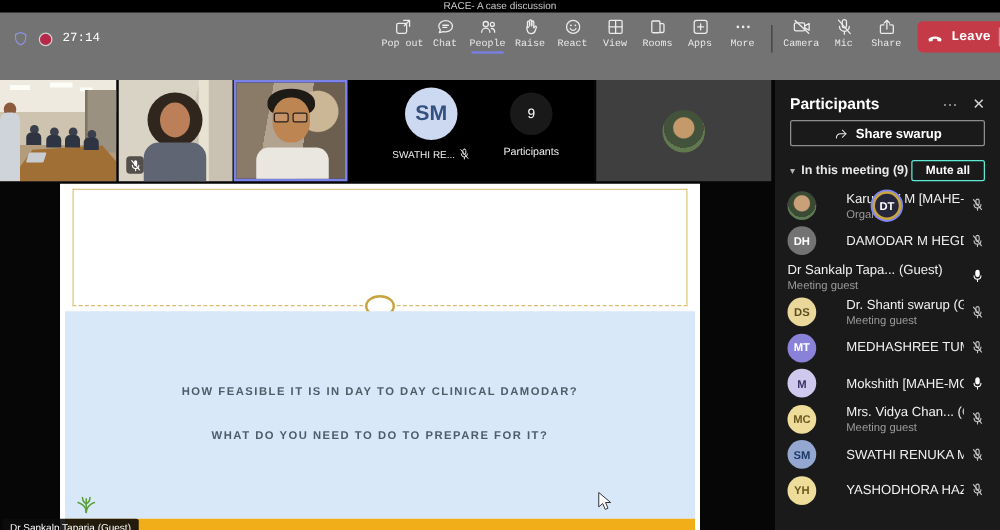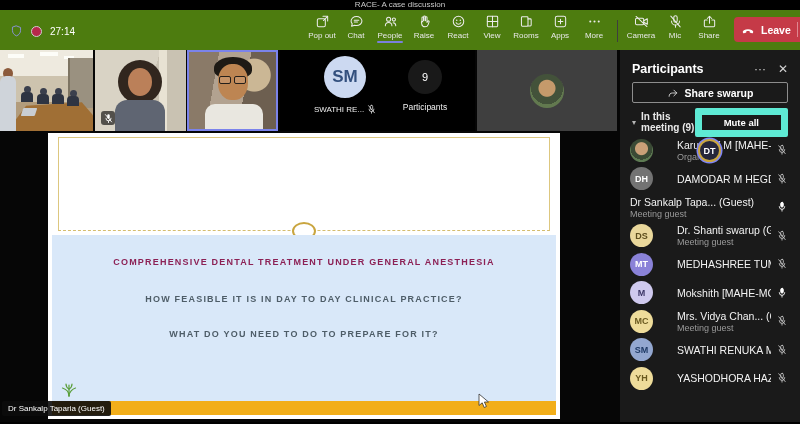--- a/index.html
+++ b/index.html
@@ -4,21 +4,21 @@
 <style>
   * { margin:0; padding:0; box-sizing:border-box; }
   body { font-family:"Liberation Sans", sans-serif; background:#000; }
   .app { position:relative; width:800px; height:424px; background:#000; overflow:hidden; }
 
   
   .titlebar { height:10px; background:#000; display:flex; align-items:center; justify-content:center; }
   .titlebar span { font-size:8px; color:#c9c9c9; line-height:10px; }
 
   
-  .toolbar { position:relative; height:40px; background:#4d7c0f; }
+  .toolbar { position:relative; height:54px; background:#737373;font-family:Liberation Mono, monospace; }
   .tb-left { position:absolute; left:10px; top:0; height:42px; display:flex; align-items:center; gap:8px; }
   .shield svg { display:block; }
   .rec-dot { width:11px; height:11px; border-radius:50%; background:#b6294b; border:1.5px solid #cfcfcf; }
   .timer { font-size:10px; color:#ffffff; }
   .tb-center { position:absolute; left:305px; top:4px; display:flex; }
   .tb-btn { width:34px; display:flex; flex-direction:column; align-items:center; cursor:pointer; }
   .tb-btn svg { width:15px; height:15px; display:block; }
   .tb-btn .lbl { font-size:8px; color:#e8e8e8; margin-top:2px; white-space:nowrap; }
   .tb-btn .under { width:26px; height:2px; border-radius:1px; background:transparent; margin-top:1px; }
   .tb-btn.active .under { background:#7a80dd; }
@@ -106,22 +106,22 @@
   .search-box { margin:5px 12px 9px 12px; height:21px; background:#101010; border:1px solid #3c3c3c;
      border-radius:2px; display:flex; align-items:center; padding:0 6px; }
   .search-box input { flex:1; min-width:0; background:transparent; border:none; outline:none;
      color:#bbb; font-size:10px; font-family:"Liberation Sans",sans-serif; }
   .invite-btn { margin:0 12px 10px 12px; height:21px; border:1px solid #8d8d8d; border-radius:2px;
      display:flex; align-items:center; justify-content:center; gap:6px; cursor:pointer;
      color:#fff; font-size:10.5px; font-weight:bold; }
   .section-row { display:flex; align-items:center; padding:0 12px; height:18px; }
   .chev { color:#b5b5b5; font-size:8px; margin-right:5px; }
   .section-label { flex:1; font-size:10px; font-weight:bold; color:#e9e9e9; }
-  .muteall-btn { border:7px solid #5eead4; border-radius:2px; color:#fff; font-size:9.5px;
-     font-weight:bold; padding:2px 22px; cursor:pointer;text-align:right; }
+  .muteall-btn { border:1px solid #5eead4; border-radius:2px; color:#fff; font-size:9.5px;
+     font-weight:bold; padding:2px 11px; cursor:pointer;text-align:right; }
   .plist { margin-top:5px; }
   .prow { display:flex; align-items:center; height:28.5px; padding:0 13px 0 10px; cursor:pointer; }
   .pavatar { width:23px; height:23px; border-radius:50%; margin-right:24px; flex-shrink:0;
      display:flex; align-items:center; justify-content:center; font-size:9px; font-weight:bold; }
   .pavatar.photo { background:radial-gradient(circle at 50% 42%, #c9a078 0 6px, #3a4a35 7px 11px, #5d7a52 11px); }
   .pavatar.ring { box-shadow:0 0 0 1.5px #7f85f5; background:#26263a; color:#fff; }
   .pinfo { flex:1; min-width:0; }
   .pname { font-size:10.5px; color:#f2f2f2; white-space:nowrap; overflow:hidden; }
   .psub { font-size:9px; color:#9a9a9a; margin-top:1px; }
   .pmic { margin-left:6px; flex-shrink:0; color:#c6c6c6; }
@@ -370,22 +370,21 @@
       </div>
 
       <div class="tile t-photo">
         <span class="photo-round"></span>
       </div>
 
       <div class="slide">
         <div class="gold-frame"></div>
         <div class="ring"></div>
         <div class="blue-block">
-          <div class="blue-line bl1">COMPREHENSIVE DENTAL TREATMENT UNDER GENERAL ANESTHESIA</div>
-          <div class="blue-line bl2">HOW FEASIBLE IT IS IN DAY TO DAY CLINICAL PRACTICE?</div>
+          <div class="blue-line bl2">HOW FEASIBLE IT IS IN DAY TO DAY CLINICAL DAMODAR?</div>
           <div class="blue-line bl3">WHAT DO YOU NEED TO DO TO PREPARE FOR IT?</div>
           <svg class="sprout" width="18" height="16" viewBox="0 0 18 16">
             <g stroke="#5a9e3a" stroke-width="1.2" fill="none" stroke-linecap="round">
               <path d="M9 15C9 10 5.5 8 2.5 7"></path>
                 <path d="M9 15C9 11 12.5 8 15.5 7"></path>
                 <path d="M9 15V4"></path>
                 <path d="M9 8C7 7 6 5 6 3"></path>
                 <path d="M9 8c2-1 3-3 3-5"></path>
             </g>
           </svg>

